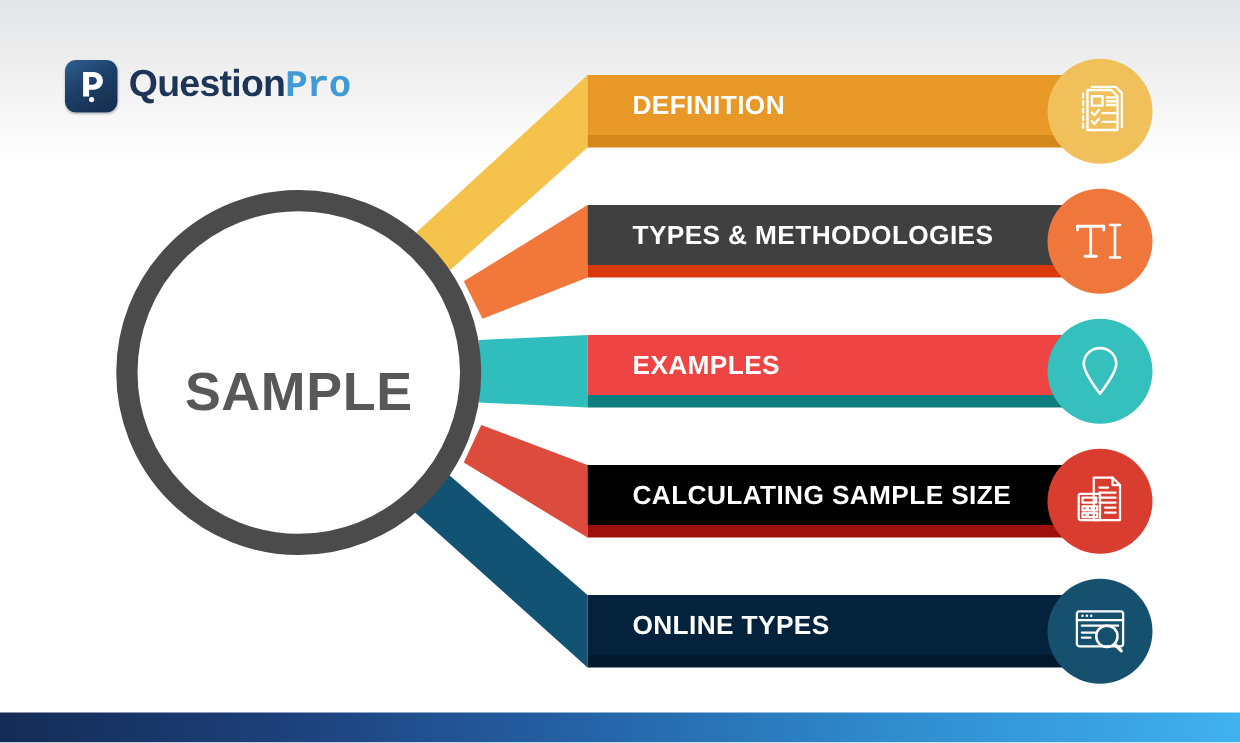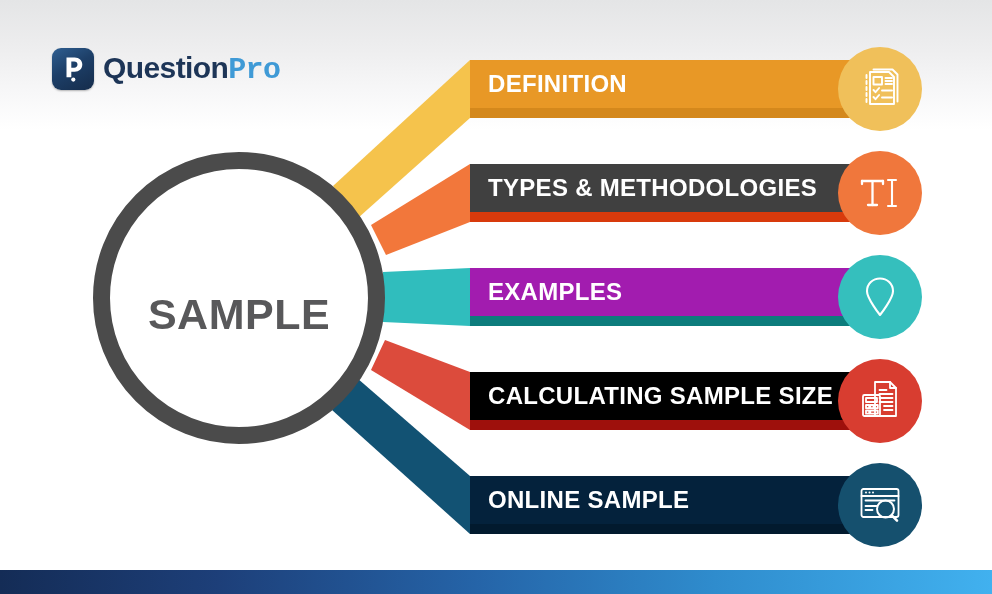--- a/index.html
+++ b/index.html
@@ -52,22 +52,22 @@
   
   .row{position:absolute;height:58px;z-index:4;}
   .bar{
     position:absolute;left:0;top:0;height:48px;width:411px;
     display:flex;align-items:center;
   }
   .bar-shadow{
     position:absolute;left:0;top:48px;height:10px;width:411px;
   }
   .bar-label{
-    color:#ffffff;font-size:24px;font-weight:bold;letter-spacing:.3px;
-    padding-left:18px;white-space:nowrap;line-height:1;
+    color:#ffffff;font-size:21px;font-weight:bold;letter-spacing:.3px;
+    padding-left:36px;white-space:nowrap;line-height:1;
   }
   .badge{
     position:absolute;top:-13px;left:368px;
     width:84px;height:84px;border-radius:50%;
     display:flex;align-items:center;justify-content:center;
     z-index:5;
   }
   .badge svg{display:block;}
 
   
@@ -143,21 +143,21 @@
           <path d="M11 35 h9" stroke-width="2.3"></path>
           <path d="M35 10 v26" stroke-width="2.1"></path>
           <path d="M31 10 h8 M31 36 h8" stroke-width="2.1"></path>
         </g>
       </svg>
     </div>
   </div>
 
   <div class="row" style="left:470px;top:268px;">
     <div class="bar-shadow" style="background: rgb(13, 124, 124);"></div>
-    <div class="bar" style="background: #a21caf;">
+    <div class="bar" style="background: #ef4444;">
       <span class="bar-label">EXAMPLES</span>
     </div>
     <div class="badge" style="background: rgb(53, 191, 189);">
       <svg width="46" height="46" viewBox="0 0 46 46" aria-hidden="true">
         <path d="M23 41 C23 41 36 24.5 36 17.2 C36 9.9 30.2 4.5 23 4.5 C15.8 4.5 10 9.9 10 17.2 C10 24.5 23 41 23 41 Z" fill="none" stroke="#ffffff" stroke-width="2.1" stroke-linejoin="round"></path>
       </svg>
     </div>
   </div>
 
   <div class="row" style="left:470px;top:372px;">
@@ -179,21 +179,21 @@
           <rect x="9" y="32.5" width="3.2" height="3.2"></rect>
           <rect x="13.3" y="32.5" width="7.5" height="3.2"></rect>
         </g>
       </svg>
     </div>
   </div>
 
   <div class="row" style="left:470px;top:476px;">
     <div class="bar-shadow" style="background: rgb(2, 26, 46);"></div>
     <div class="bar" style="background: rgb(4, 34, 60);">
-      <span class="bar-label">ONLINE SAMPLE</span>
+      <span class="bar-label">ONLINE TYPES</span>
     </div>
     <div class="badge" style="background: rgb(21, 80, 110);">
       <svg width="46" height="46" viewBox="0 0 46 46" aria-hidden="true">
         <g fill="none" stroke="#ffffff" stroke-width="1.8" stroke-linecap="round" stroke-linejoin="round">
           <rect x="4.5" y="7" width="37" height="28" rx="2"></rect>
           <path d="M4.5 14 h37"></path>
           <circle cx="9" cy="10.5" r="1" fill="#ffffff" stroke="none"></circle>
           <circle cx="12.5" cy="10.5" r="1" fill="#ffffff" stroke="none"></circle>
           <circle cx="16" cy="10.5" r="1" fill="#ffffff" stroke="none"></circle>
           <path d="M8.5 18.5 h29"></path>

